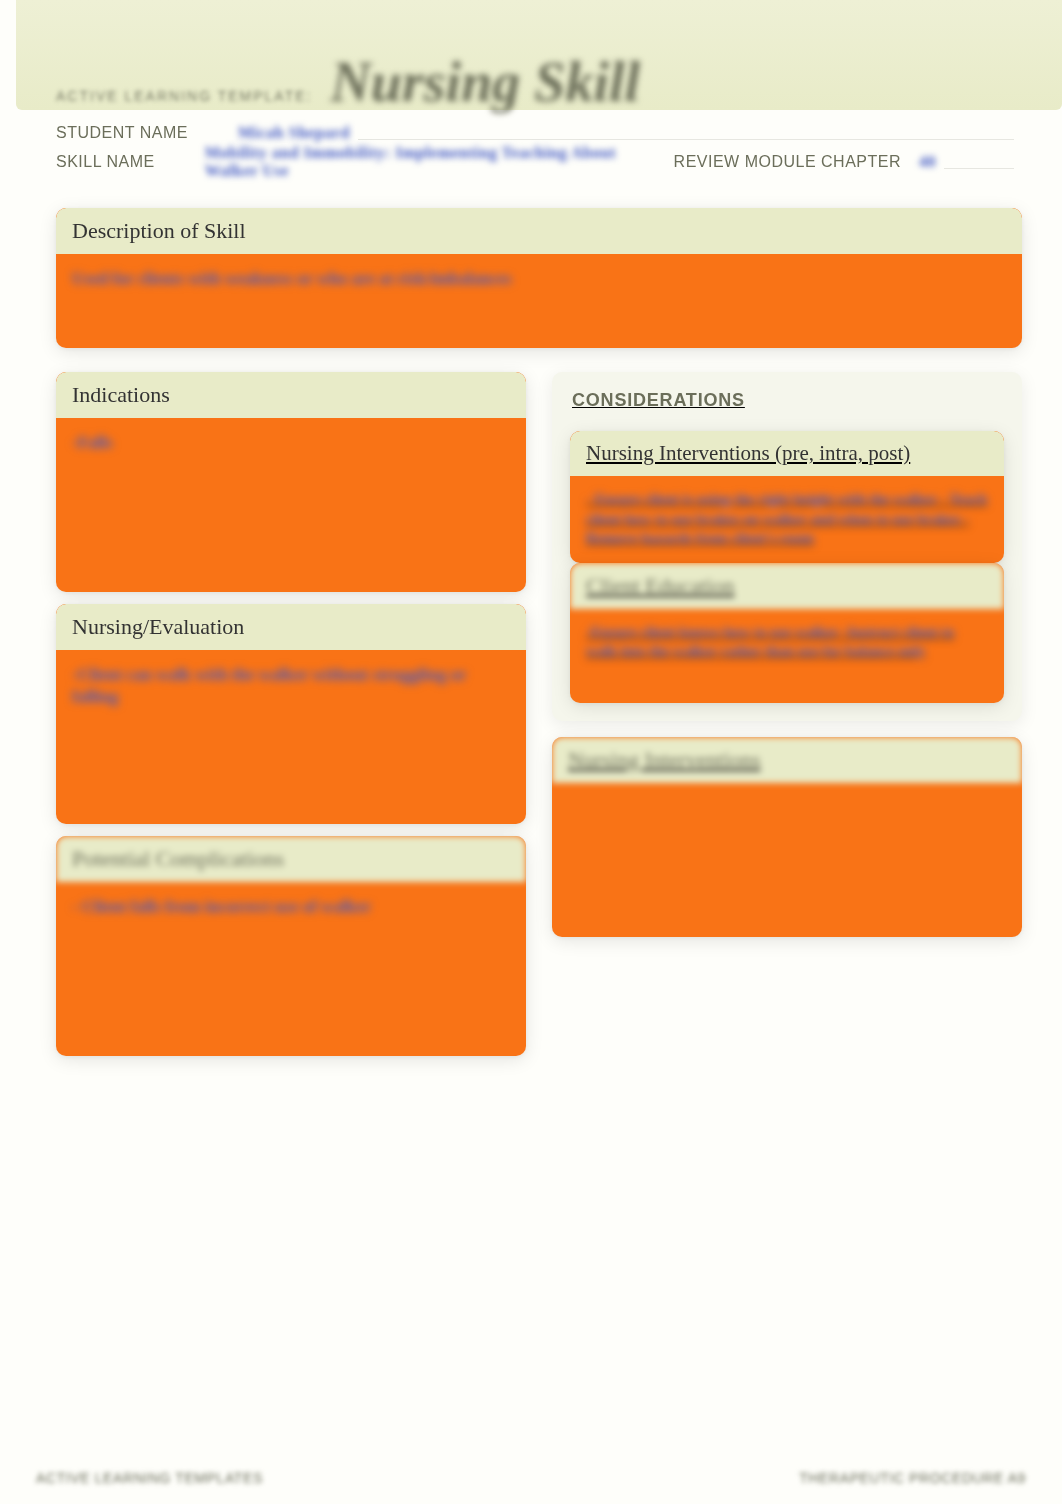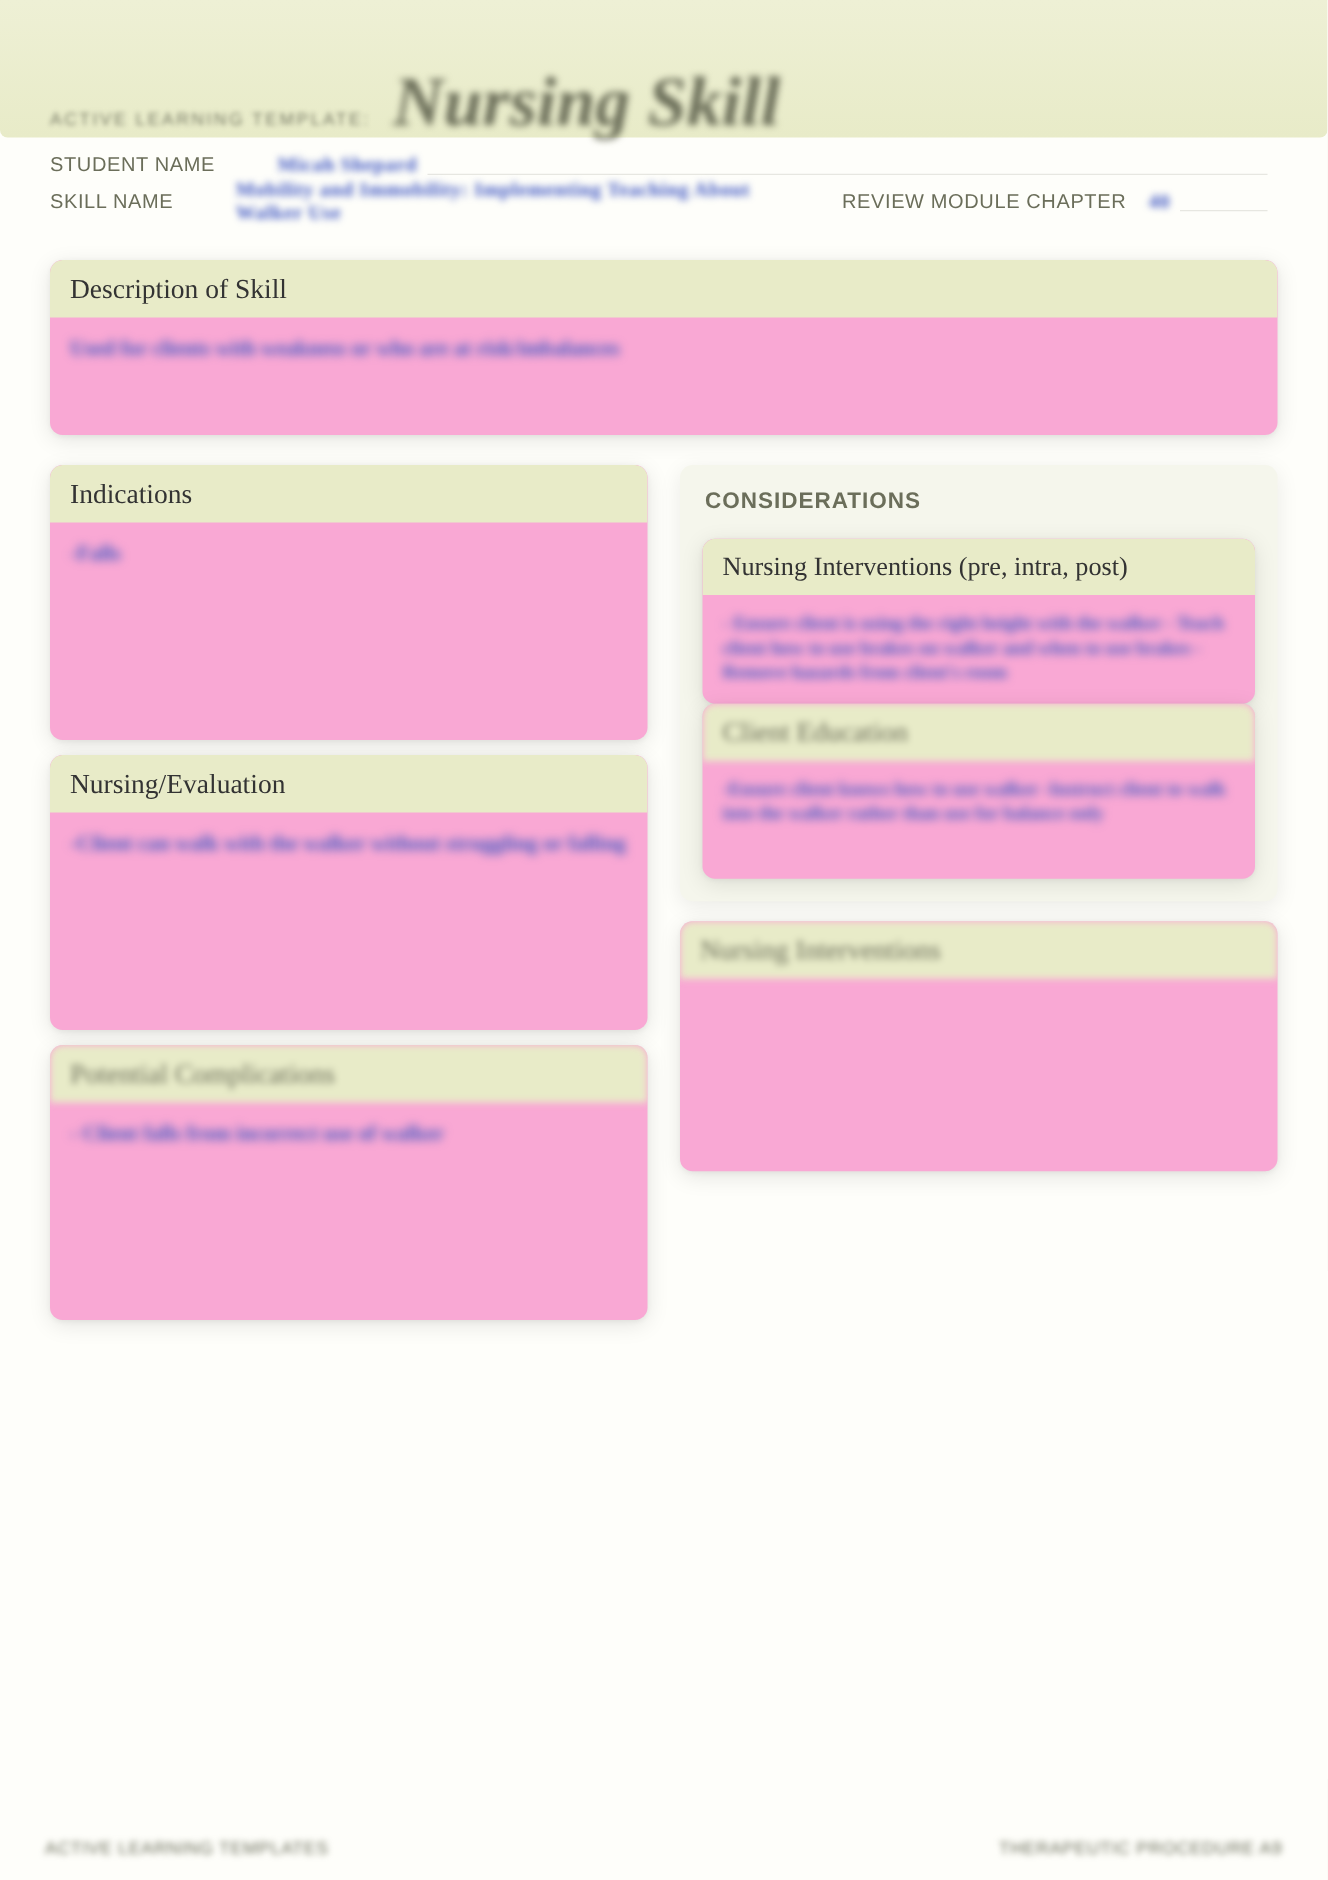--- a/index.html
+++ b/index.html
@@ -10,20 +10,21 @@
       width: 1062px;
       height: 1504px;
       position: relative;
     }
 
     .page {
       width: 100%;
       height: 100%;
       background: #fefefa;
       position: relative;
+      padding-left: 16px;
     }
 
     .top-banner {
       background: linear-gradient(to bottom, #eef0d5, #e8ebc8);
       height: 110px;
       border-radius: 0 0 6px 6px;
       padding: 50px 40px 10px 40px;
       display: flex;
       align-items: baseline;
       position: relative;
@@ -101,24 +102,24 @@
       width: 100%;
       margin-bottom: 24px;
     }
 
     .two-col {
       display: flex;
       gap: 26px;
     }
 
     .col-left { flex: 1; display: flex; flex-direction: column; gap: 12px; }
-    .col-right { flex: 1; display: flex; flex-direction: column; gap: 16px; }
+    .col-right { flex: 1; display: flex; flex-direction: column; gap: 16px; text-decoration: underline; }
 
     .card {
-      background: #f9a8d4;
+      background: #f97316;
       border-radius: 10px;
       box-shadow: 0 4px 18px rgba(0,0,0,0.10), 0 1px 4px rgba(0,0,0,0.05);
       overflow: hidden;
       min-height: 120px;
       display: flex;
       flex-direction: column;
     }
 
     .card-header {
       background: #e8ebc8;

